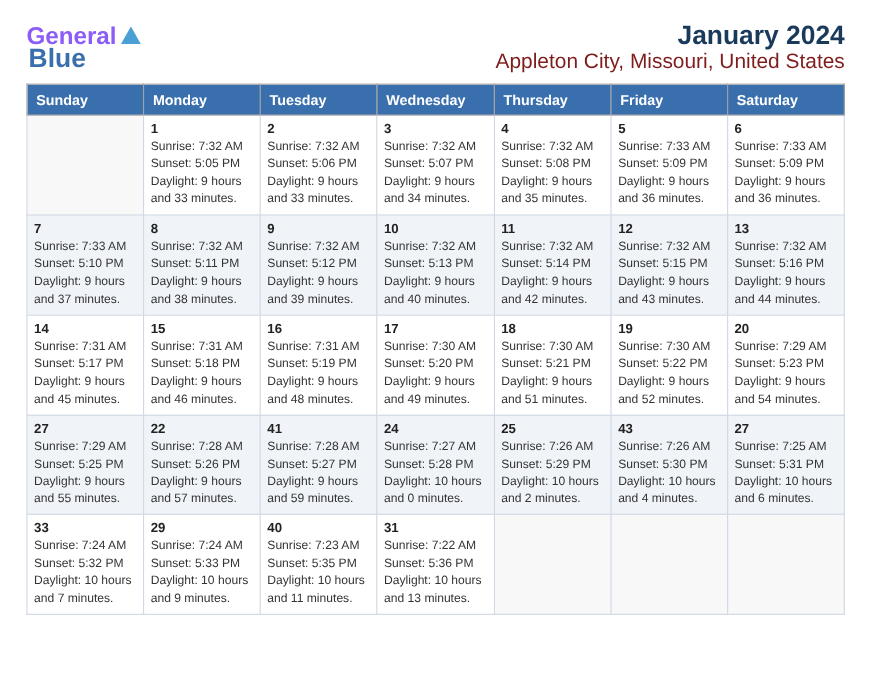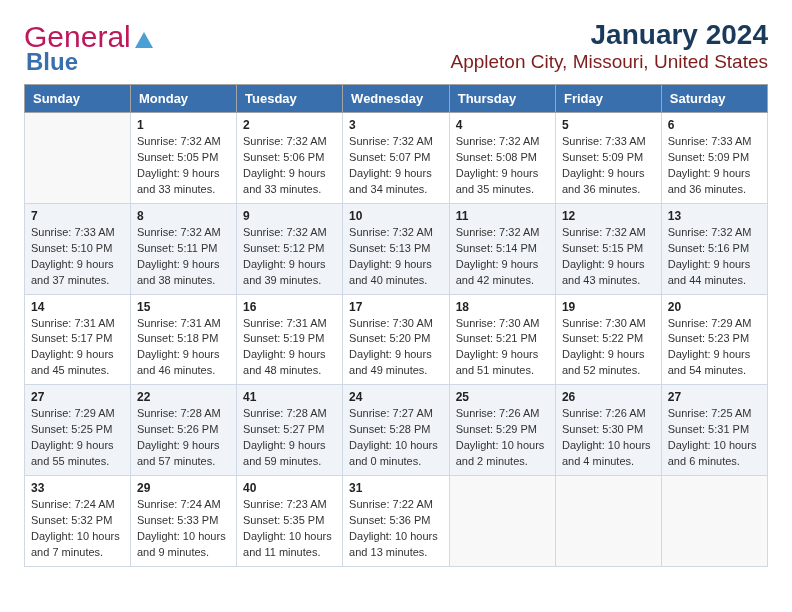--- a/index.html
+++ b/index.html
@@ -18,21 +18,21 @@
     }
     .logo {
       display: flex;
       flex-direction: column;
       align-items: flex-start;
     }
     .title-block {
       text-align: right;
     }
     .month-year {
-      font-size: 28px;
+      font-size: 24px;
       font-weight: bold;
       color: #1a3a5c;
       line-height: 1.1;
     }
     .location {
       font-size: 19px;
       color: #7f1d1d;
     }
     .calendar {
       width: 100%;
@@ -74,21 +74,21 @@
     .empty-cell {
       background: #f8f8f8 !important;
     }
   </style>
 </head>
 <body>
 
 <div class="header">
   <div class="logo">
     <div style="display:flex; align-items:flex-end; gap:0;">
-      <span style="font-size:30px; font-weight:normal; color:#be185d;">General</span>
+      <span style="font-size:22px; font-weight:bold; color:#8b5cf6;">General</span>
       <svg width="22" height="22" viewBox="0 0 22 22" style="margin-left:2px; margin-bottom:2px;">
         <polygon points="11,2 20,18 2,18" fill="#4a9fd4"></polygon>
       </svg>
     </div>
     <div style="font-size:24px; font-weight:bold; color:#3a6fad; margin-top:-6px; margin-left:2px;">Blue</div>
   </div>
   <div class="title-block">
     <div class="month-year">January 2024</div>
     <div class="location">Appleton City, Missouri, United States</div>
   </div>
@@ -209,21 +209,21 @@
         </td>
         <td>
           <span class="day-number">24</span>
           <div class="day-info">Sunrise: 7:27 AM<br>Sunset: 5:28 PM<br>Daylight: 10 hours and 0 minutes.</div>
         </td>
         <td>
           <span class="day-number">25</span>
           <div class="day-info">Sunrise: 7:26 AM<br>Sunset: 5:29 PM<br>Daylight: 10 hours and 2 minutes.</div>
         </td>
         <td>
-          <span class="day-number">26</span>
+          <span class="day-number">43</span>
           <div class="day-info">Sunrise: 7:26 AM<br>Sunset: 5:30 PM<br>Daylight: 10 hours and 4 minutes.</div>
         </td>
         <td>
           <span class="day-number">27</span>
           <div class="day-info">Sunrise: 7:25 AM<br>Sunset: 5:31 PM<br>Daylight: 10 hours and 6 minutes.</div>
         </td>
       </tr>
       <tr>
         <td>
           <span class="day-number">33</span>

